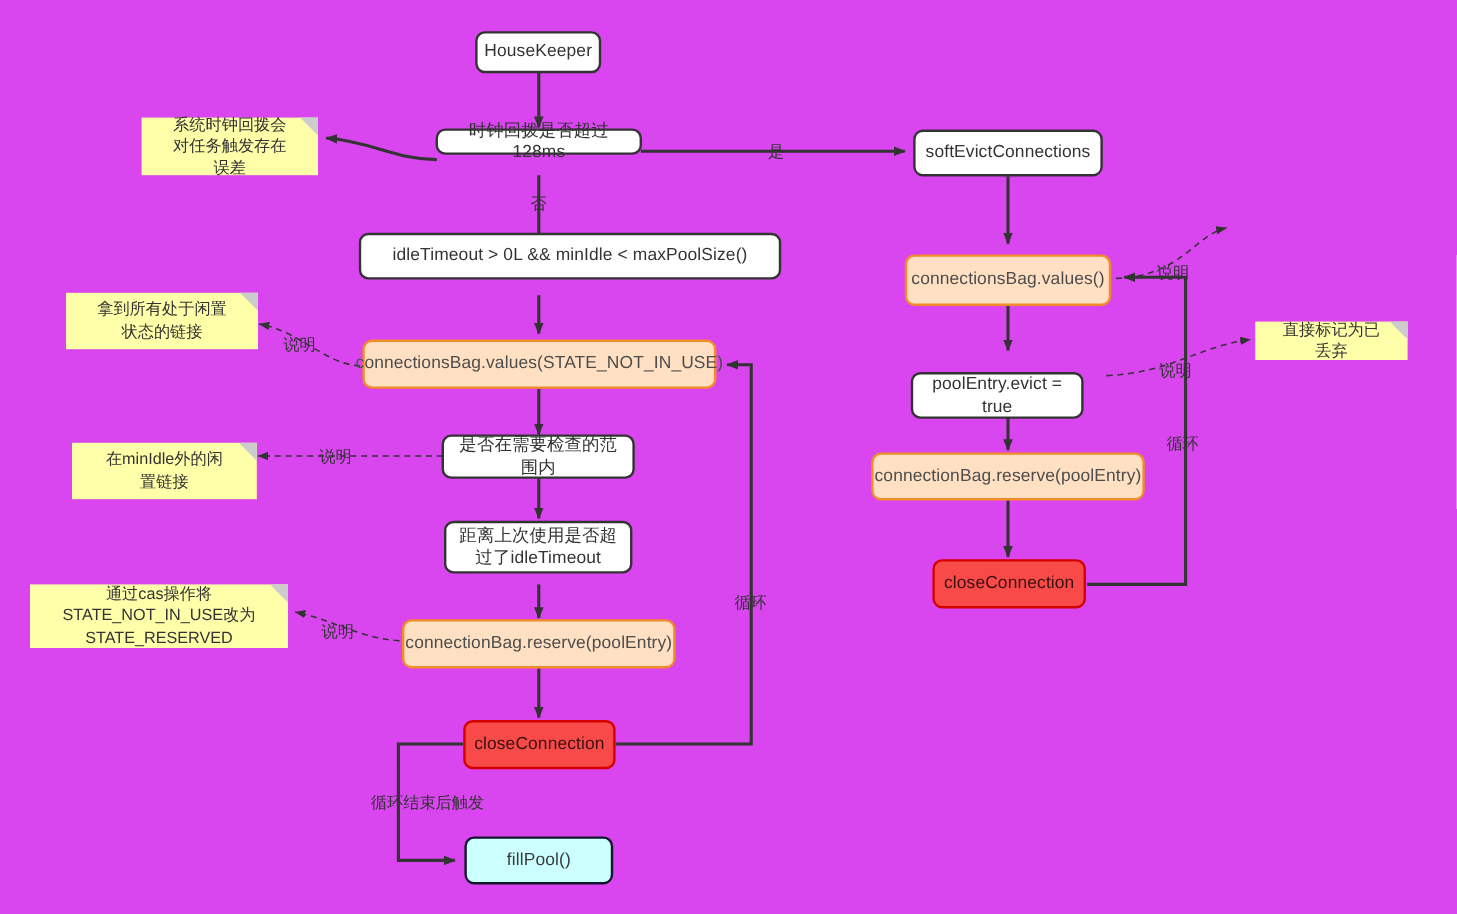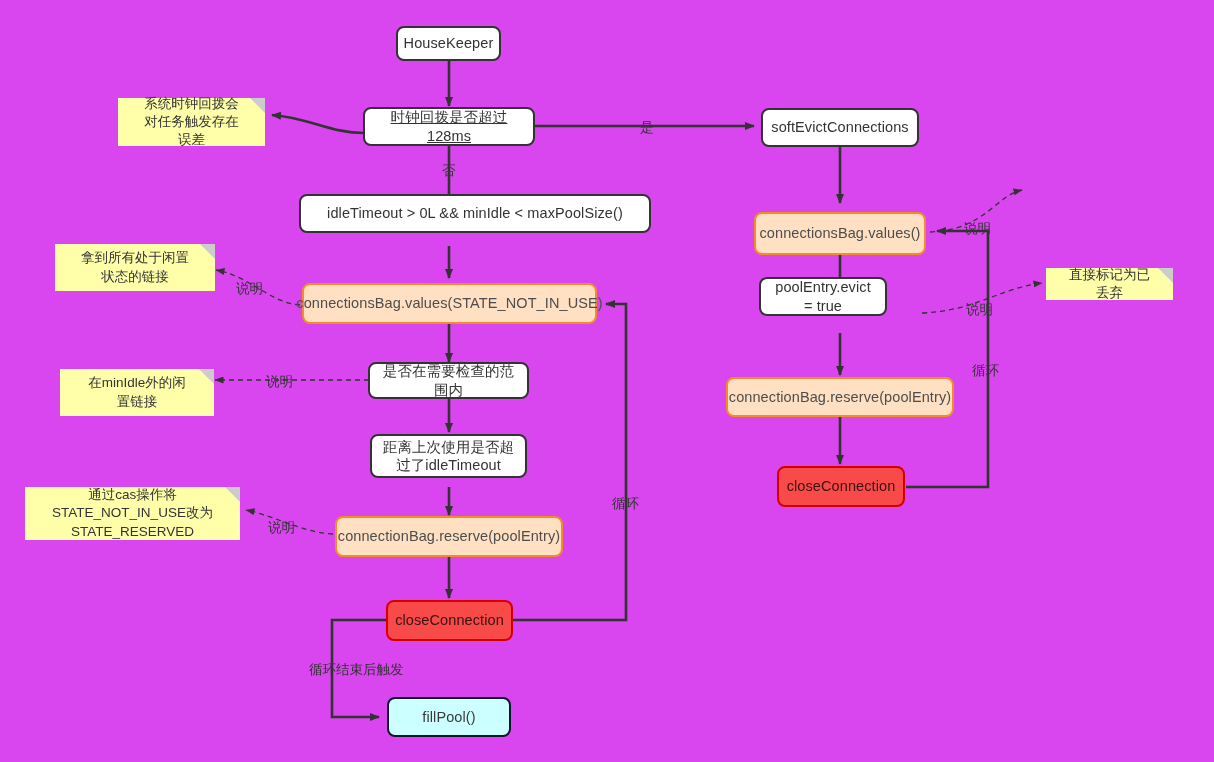--- a/index.html
+++ b/index.html
@@ -147,21 +147,21 @@
 
     <path d="M930,232 C985,230 995,196 1022,190" stroke="#333333" stroke-width="1.3" fill="none" stroke-dasharray="5,4" marker-end="url(#arrowsm)"></path>
 
     <path d="M922,313 C975,311 1000,288 1042,283" stroke="#333333" stroke-width="1.3" fill="none" stroke-dasharray="5,4" marker-end="url(#arrowsm)"></path>
   </svg>
 
   <div class="node plain" style="left:396px; top:26px; width:105px; height:35px;">
     <span>HouseKeeper</span>
   </div>
 
-  <div class="node plain" style="left:363px; top:107px; width:172px; height:39px;text-decoration:underline;">
+  <div class="node plain" style="left:363px; top:107px; width:172px; height:22px;">
     <span>时钟回拨是否超过128ms</span>
   </div>
 
   <div class="node plain" style="left:299px; top:194px; width:352px; height:39px;">
     <span>idleTimeout &gt; 0L &amp;&amp; minIdle &lt; maxPoolSize()</span>
   </div>
 
   <div class="node orange" style="left:302px; top:283px; width:295px; height:41px;">
     <span>connectionsBag.values(STATE_NOT_IN_USE)</span>
   </div>
@@ -187,21 +187,21 @@
   </div>
 
   <div class="node plain" style="left:761px; top:108px; width:158px; height:39px;align-items:center;">
     <span>softEvictConnections</span>
   </div>
 
   <div class="node orange" style="left:754px; top:212px; width:172px; height:43px;">
     <span>connectionsBag.values()</span>
   </div>
 
-  <div class="node plain" style="left:759px; top:277px; width:128px; height:39px;justify-content:center;">
+  <div class="node plain" style="left:759px; top:310px; width:144px; height:39px;justify-content:center;">
     <span>poolEntry.evict = true</span>
   </div>
 
   <div class="node orange" style="left:726px; top:377px; width:228px; height:40px;">
     <span>connectionBag.reserve(poolEntry)</span>
   </div>
 
   <div class="node red" style="left:777px; top:466px; width:128px; height:41px;">
     <span>closeConnection</span>
   </div>

